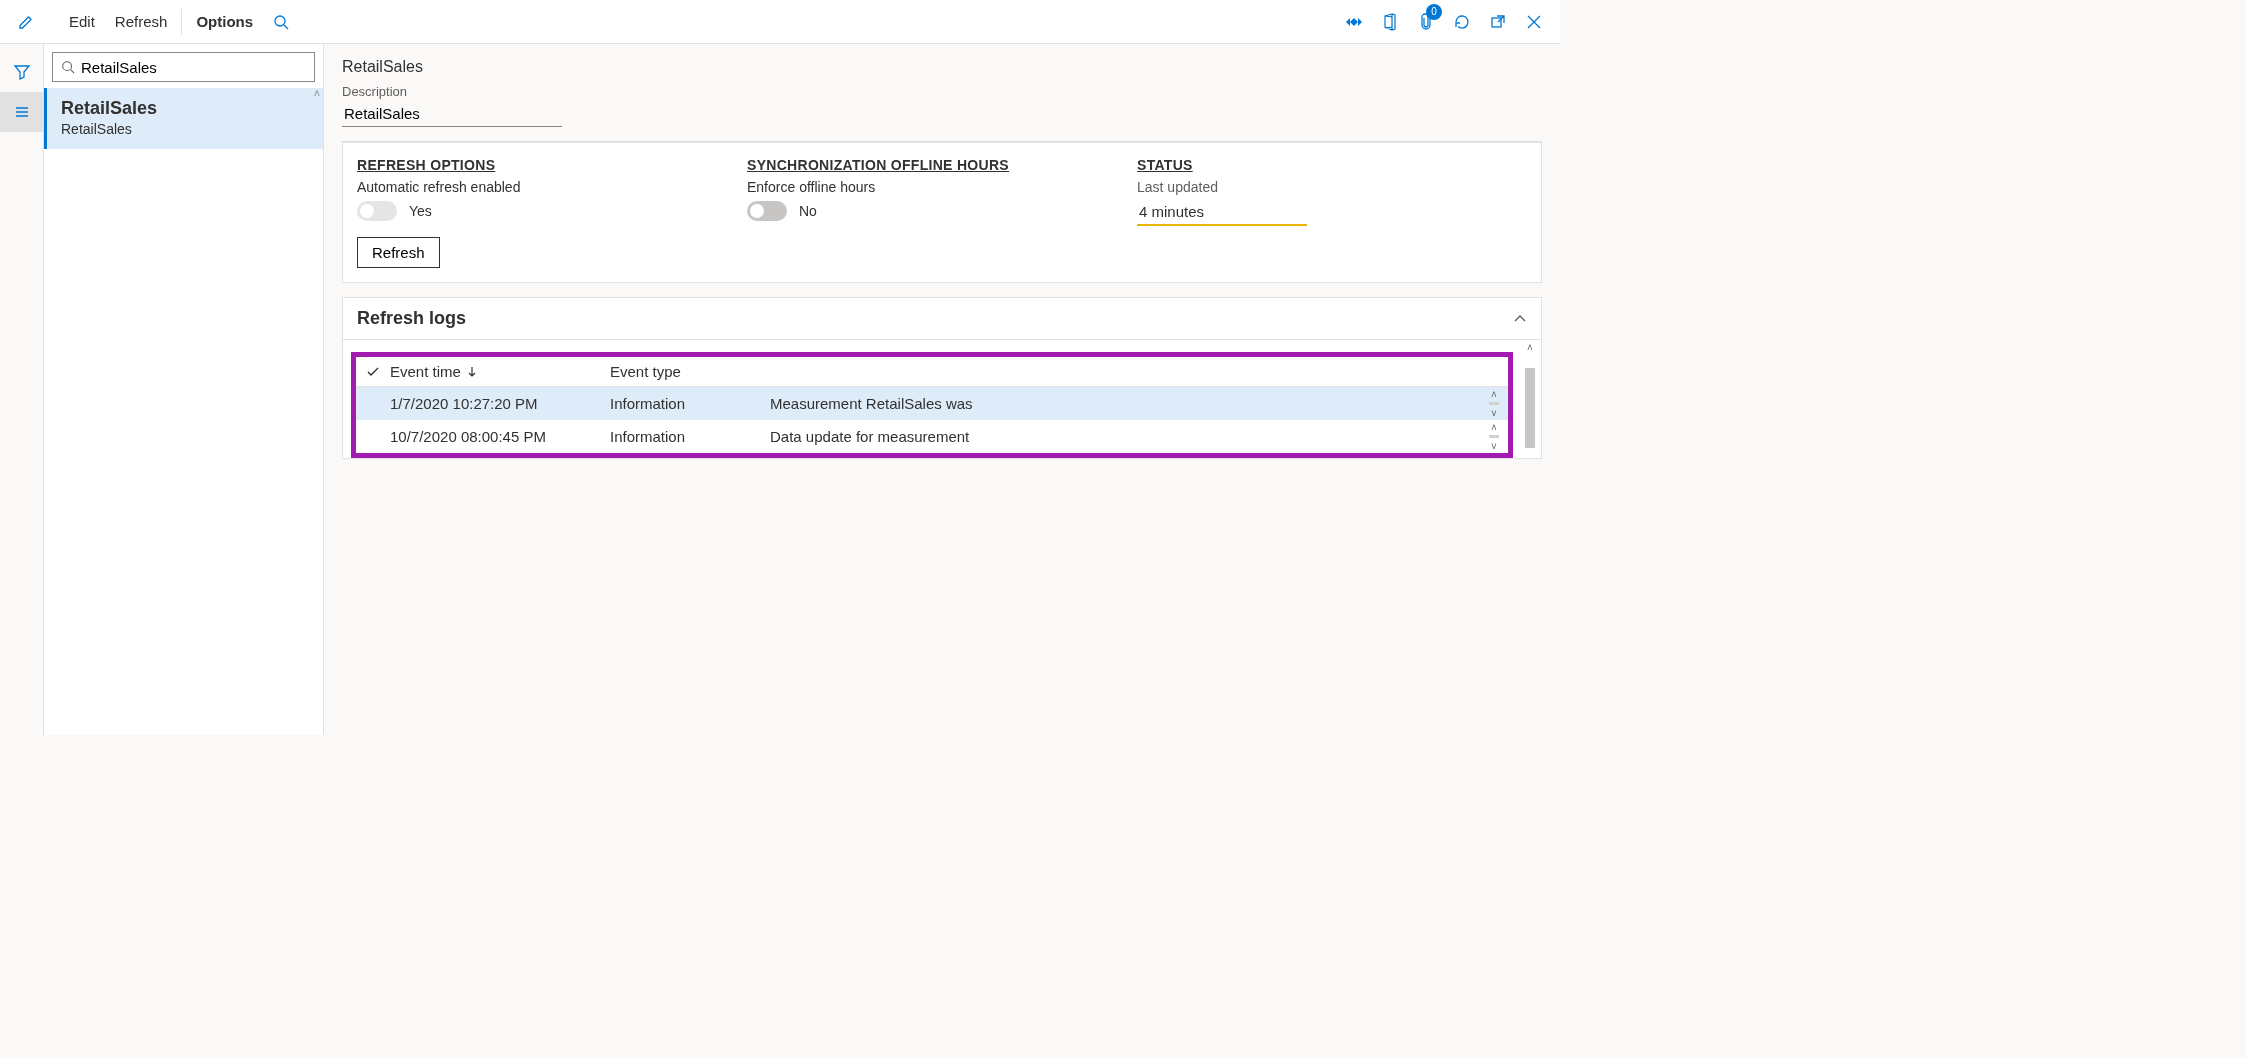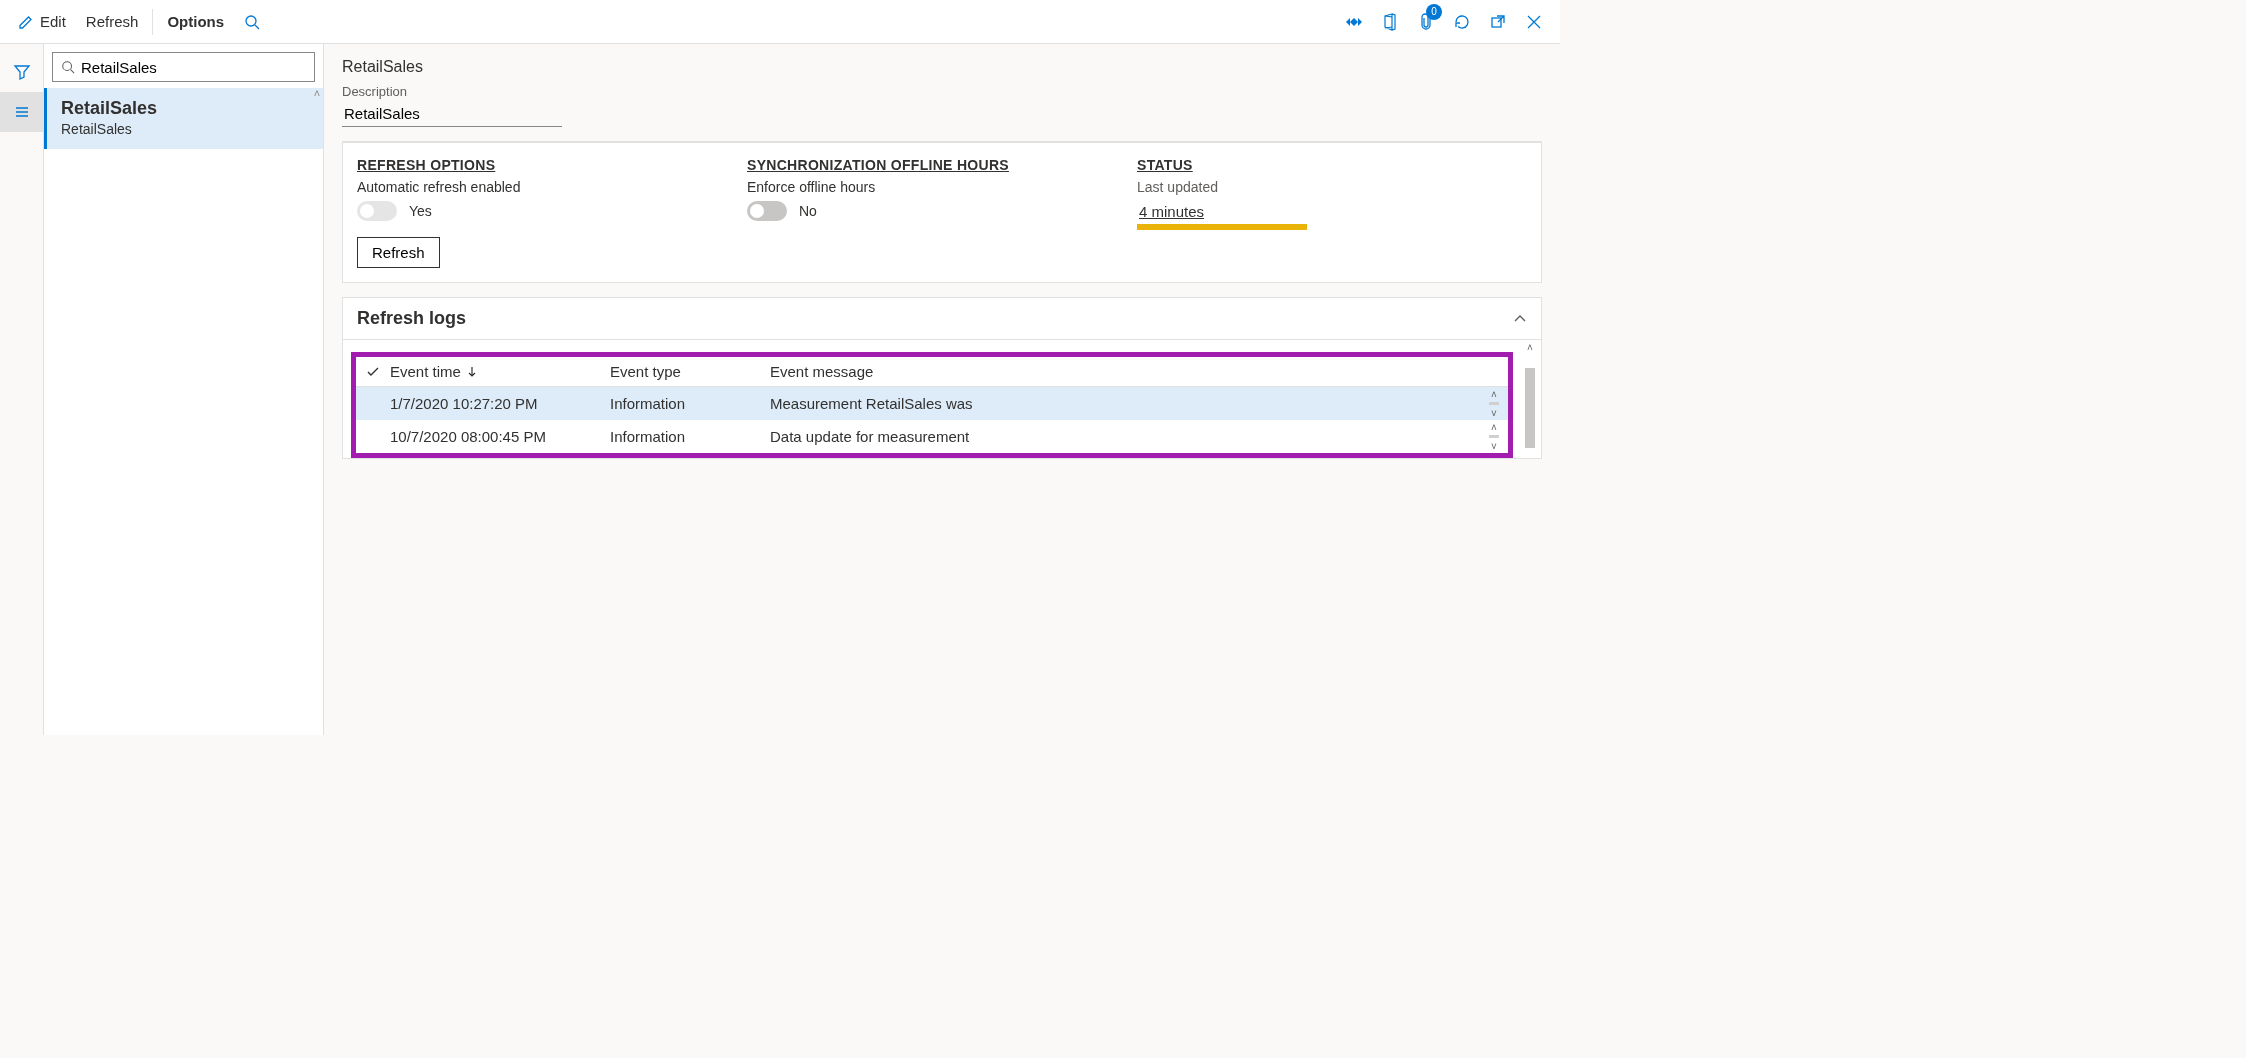--- a/index.html
+++ b/index.html
@@ -20,20 +20,21 @@
   border-bottom: 1px solid #e1e1e1;
   background: #fff;
 }
 .toolbar-item {
   display: flex;
   align-items: center;
   padding: 0 10px;
   height: 100%;
   cursor: pointer;
   font-size: 15px;
+  gap: 29px;
 }
 .toolbar-item svg { margin-right: 6px; }
 .toolbar-sep {
   width:1px; height:26px;
   background:#e1e1e1; margin:0 4px;
 }
 .toolbar-item.bold { font-weight:600; }
 .toolbar-spacer { flex:1; }
 .toolbar-icon {
   width:36px; display:flex; align-items:center; justify-content:center;
@@ -123,23 +124,22 @@
   width:40px; height:20px; border-radius:10px;
   background:#c8c6c4; position:relative; cursor:pointer;
 }
 .toggle .knob {
   width:14px; height:14px; border-radius:50%; background:#fff;
   position:absolute; top:3px; left:3px;
 }
 .toggle.on { background:#e5e5e5; }
 .toggle.on .knob { left:3px; }
 .val-underline {
-  border-bottom:6px solid #eab308; width:170px; padding:2px 4px 4px 2px;
+  border-bottom:2px solid #eab308; width:170px; padding:2px 4px 4px 2px;
   font-size:15px;
-  text-decoration:underline;
 }
 .outline-btn {
   margin-top:16px; border:1px solid #323130; background:#fff;
   padding:6px 14px; font-size:15px; cursor:pointer; font-family:inherit;
 }
 .grid {
   border:5px solid #a21caf; margin-top:4px; background:#fff;
 }
 .grid-head, .grid-row {
   display:flex; align-items:flex-start; font-size:15px;
@@ -326,21 +326,20 @@
                   <path d="M2 7l3 3 7-7" fill="none" stroke="#323130" stroke-width="1.4"></path>
                 </svg>
             </div>
             <div class="gc-time">
               <span>Event time</span>
               <svg width="10" height="12" viewBox="0 0 10 12">
                   <path d="M5 1v9 M2 7l3 3 3-3" fill="none" stroke="#323130" stroke-width="1.2"></path>
                 </svg>
             </div>
             <div class="gc-type">Event type</div>
-            <div class="gc-msg">Event message</div>
           </div>
 
           <div class="grid-row sel">
             <div class="gc-check"></div>
             <div class="gc-time">1/7/2020 10:27:20 PM</div>
             <div class="gc-type">Information</div>
             <div class="gc-msg">Measurement RetailSales was</div>
             <div class="row-spinner">
               <div class="row-spin-btn">˄</div>
               <div class="row-spin-track"></div>

